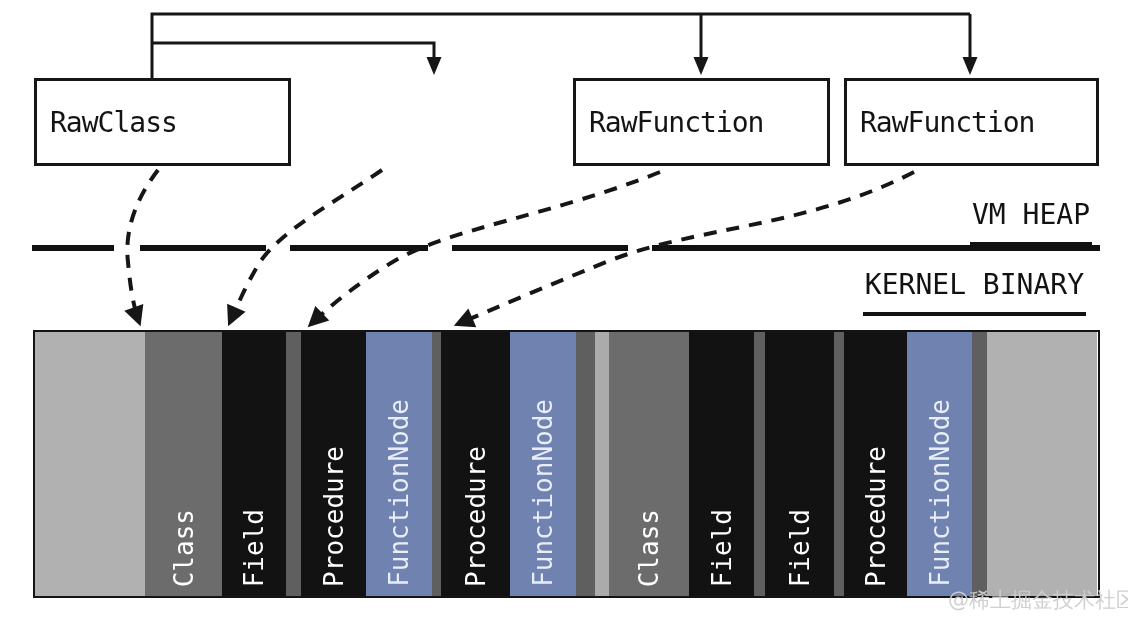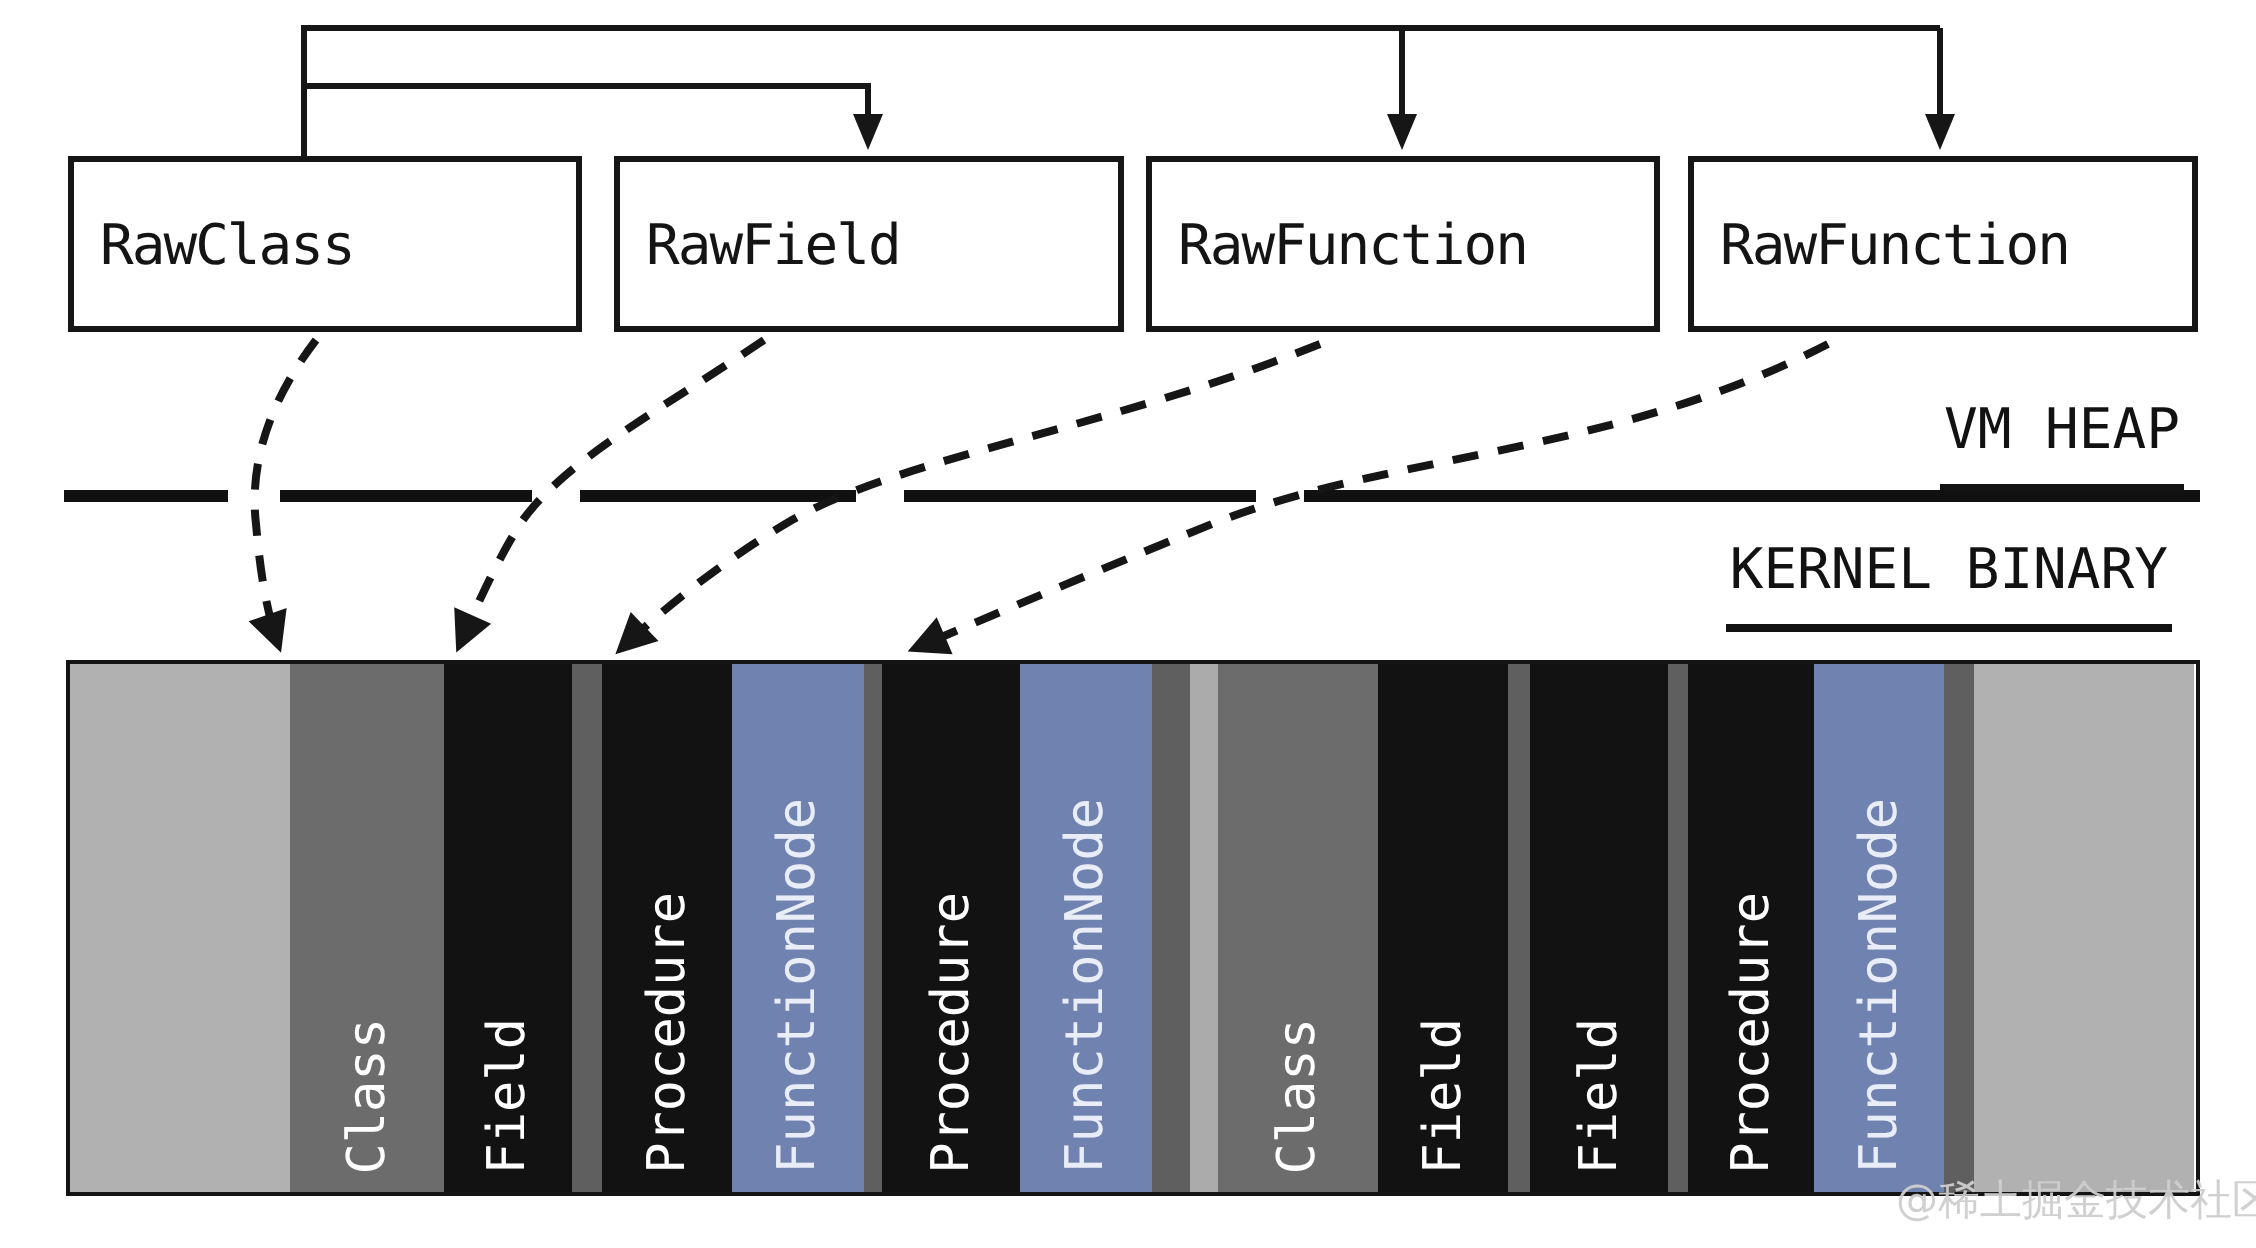--- a/index.html
+++ b/index.html
@@ -82,23 +82,20 @@
       <path d="M158 170 C 138 196, 124 228, 128 262 C 130 285, 133 305, 139 322" marker-end="url(#dashArrow)"></path>
       <path d="M382 170 C 332 204, 282 230, 260 262 C 247 283, 238 304, 230 322" marker-end="url(#dashArrow)"></path>
       <path d="M660 172 C 556 214, 452 228, 396 260 C 362 280, 332 304, 311 324" marker-end="url(#dashArrow)"></path>
       <path d="M914 172 C 806 228, 696 226, 606 262 C 547 286, 500 306, 458 324" marker-end="url(#dashArrow)"></path>
     </g>
   </svg>
 
   <div class="tbox b0">
       <span>RawClass</span>
     </div>
-  <div class="tbox b1">
-      <span>RawField</span>
-    </div>
   <div class="tbox b2">
       <span>RawFunction</span>
     </div>
   <div class="tbox b3">
       <span>RawFunction</span>
     </div>
 
   <div class="region heap">VM HEAP</div>
   <div class="region binary">KERNEL BINARY</div>
 

